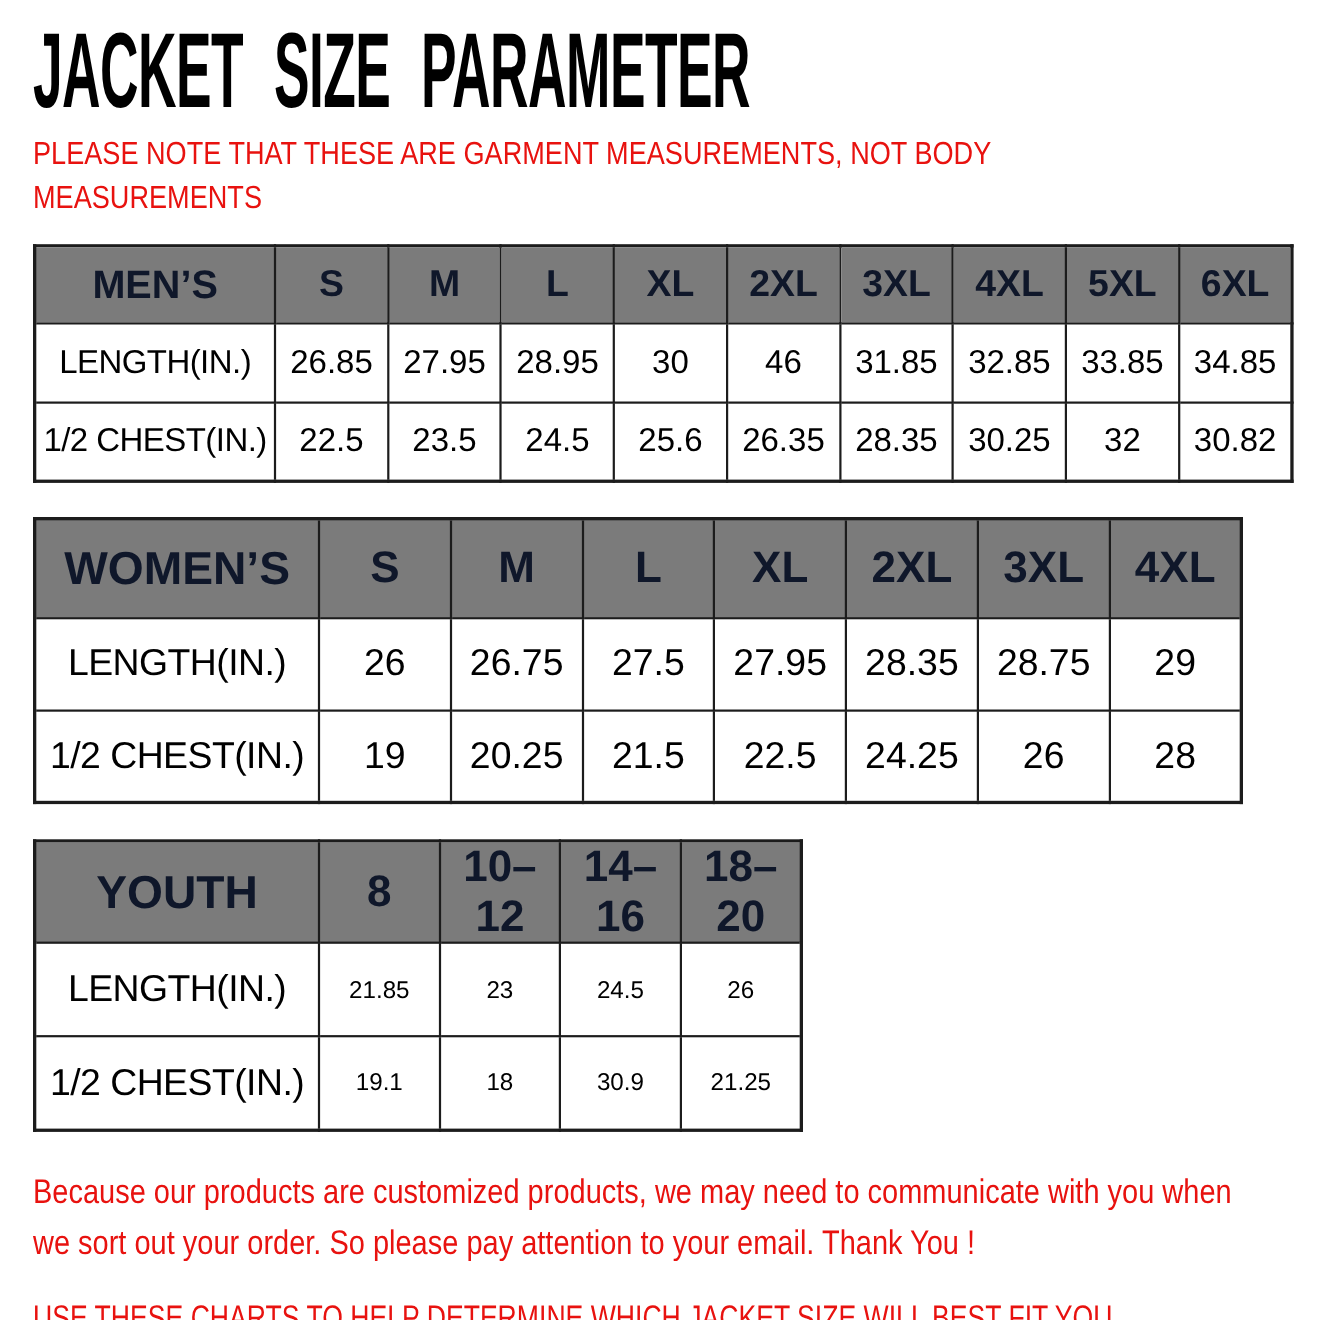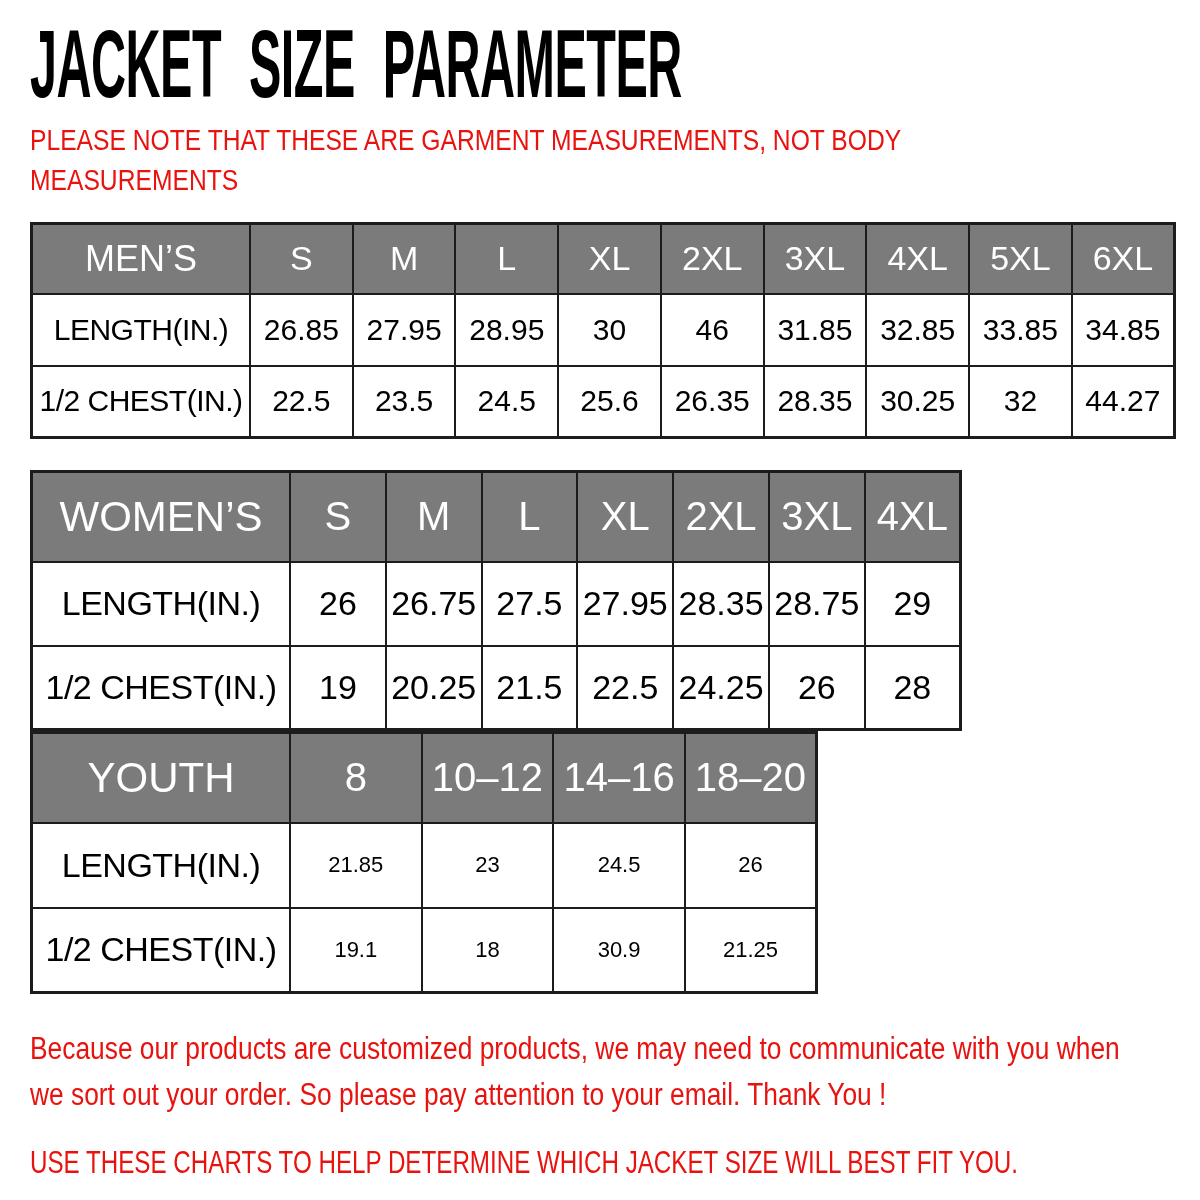--- a/index.html
+++ b/index.html
@@ -47,43 +47,43 @@
   }
   table.size-table th, table.size-table td{
     border:2px solid #1c1c1c;
     text-align:center;
     vertical-align:middle;
     padding:0;
     overflow:hidden;
   }
   table.size-table thead th{
     background:#7b7b7b;
-    color:#ffffff;
-    font-weight:400;
+    color:#0f172a;
+    font-weight:700;
   }
   td.row-label{font-weight:400;letter-spacing:-0.5px;}
   td.value{font-weight:400;}
 
   .table-mens{width:1146px;margin-top:22px;}
   .table-mens thead tr{height:70px;}
   .table-mens tbody tr{height:72px;}
   .table-mens th.label-col{width:216px;font-size:36px;}
   .table-mens thead th{font-size:34px;}
   .table-mens td.row-label{font-size:30px;}
   .table-mens td.value{font-size:30px;text-align:center;}
 
-  .table-womens{width:932px;margin-top:31px;}
+  .table-womens{width:1100px;margin-top:31px;}
   .table-womens thead tr{height:90px;}
   .table-womens tbody tr{height:84px;}
   .table-womens th.label-col{width:256px;font-size:42px;}
   .table-womens thead th{font-size:40px;}
   .table-womens td.row-label{font-size:34px;}
   .table-womens td.value{font-size:34px;}
 
-  .table-youth{width:788px;}
+  .table-youth{width:700px;margin-top:32px;}
   .table-youth thead tr{height:90px;}
   .table-youth tbody tr{height:85px;}
   .table-youth th.label-col{width:256px;font-size:42px;}
   .table-youth thead th{font-size:40px;}
   .table-youth td.row-label{font-size:34px;}
   .table-youth td.value{font-size:22px;}
 
   
   .footer-para1{
     margin:32px 0 0 30px;
@@ -146,21 +146,21 @@
             <tr>
               <td class="row-label">1/2 CHEST(IN.)</td>
               <td class="value">22.5</td>
               <td class="value">23.5</td>
               <td class="value">24.5</td>
               <td class="value">25.6</td>
               <td class="value">26.35</td>
               <td class="value">28.35</td>
               <td class="value">30.25</td>
               <td class="value">32</td>
-              <td class="value">44.27</td>
+              <td class="value">30.82</td>
             </tr>
           </tbody>
         </table>
       </div>
     <div>
         <table class="size-table table-womens">
           <thead>
             <tr>
               <th class="label-col">WOMEN’S</th>
               <th>S</th>

